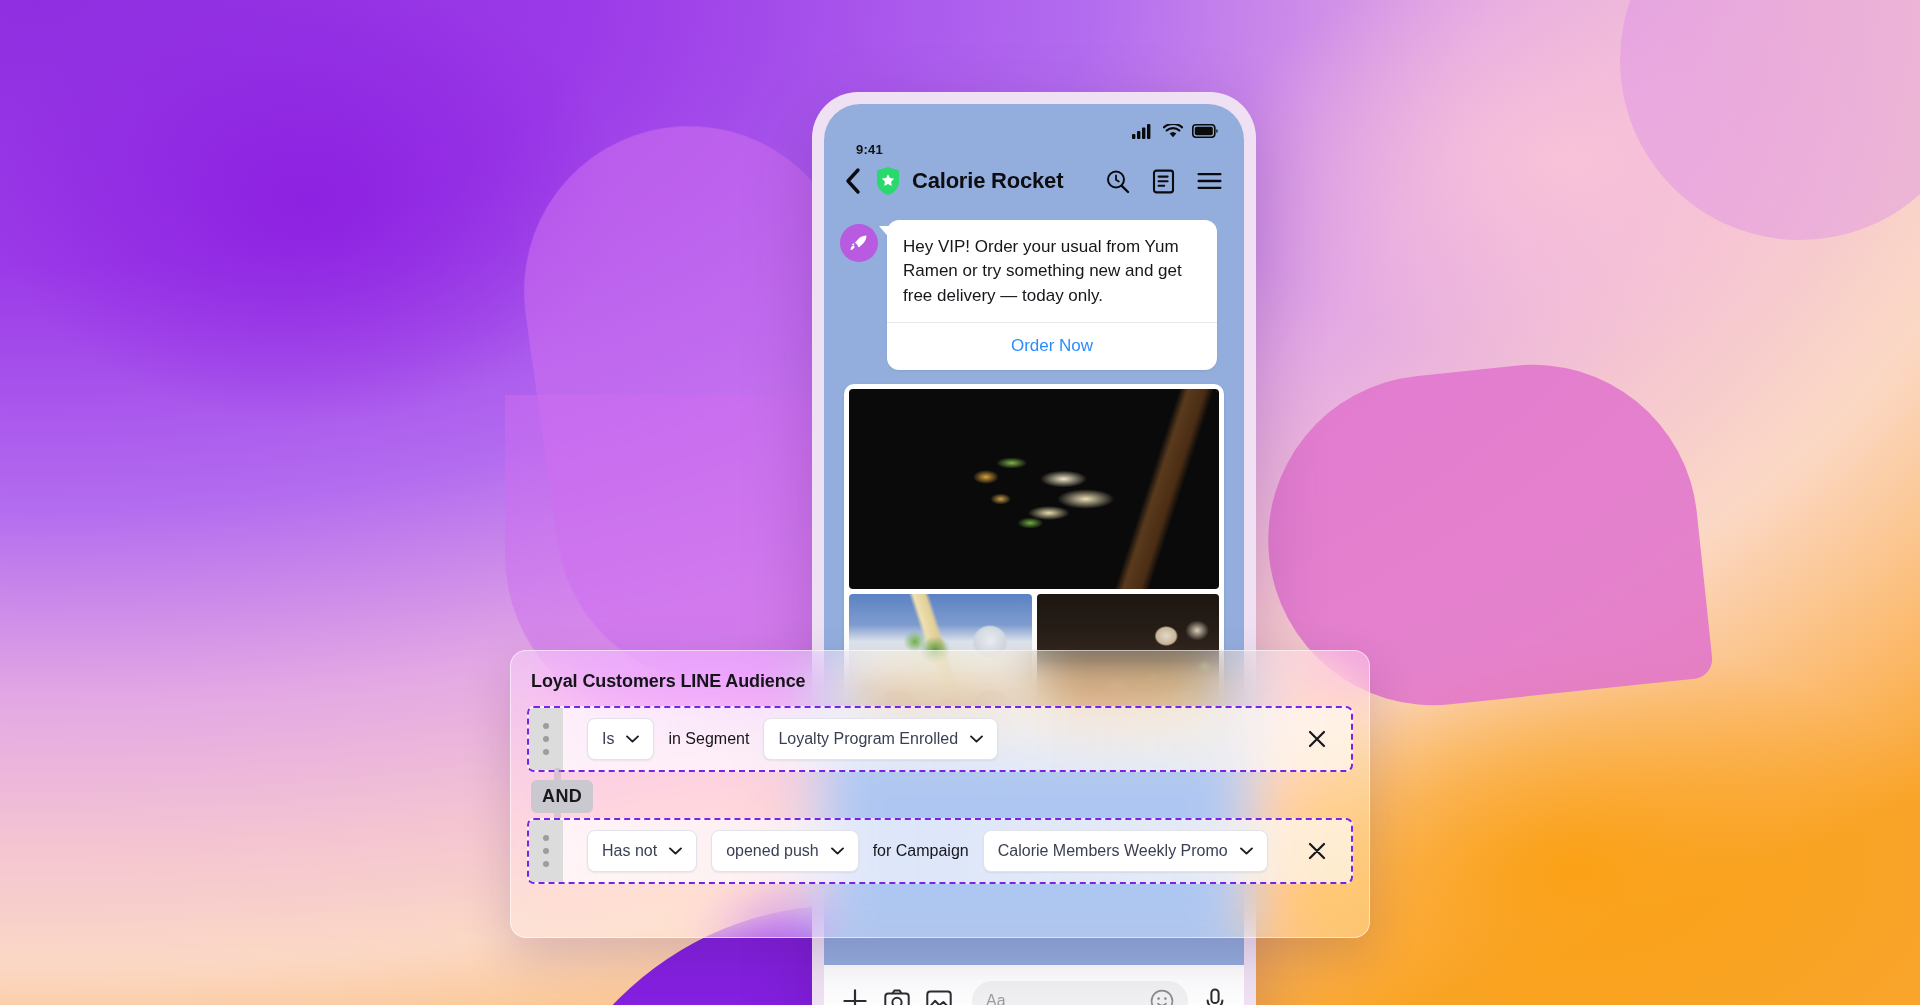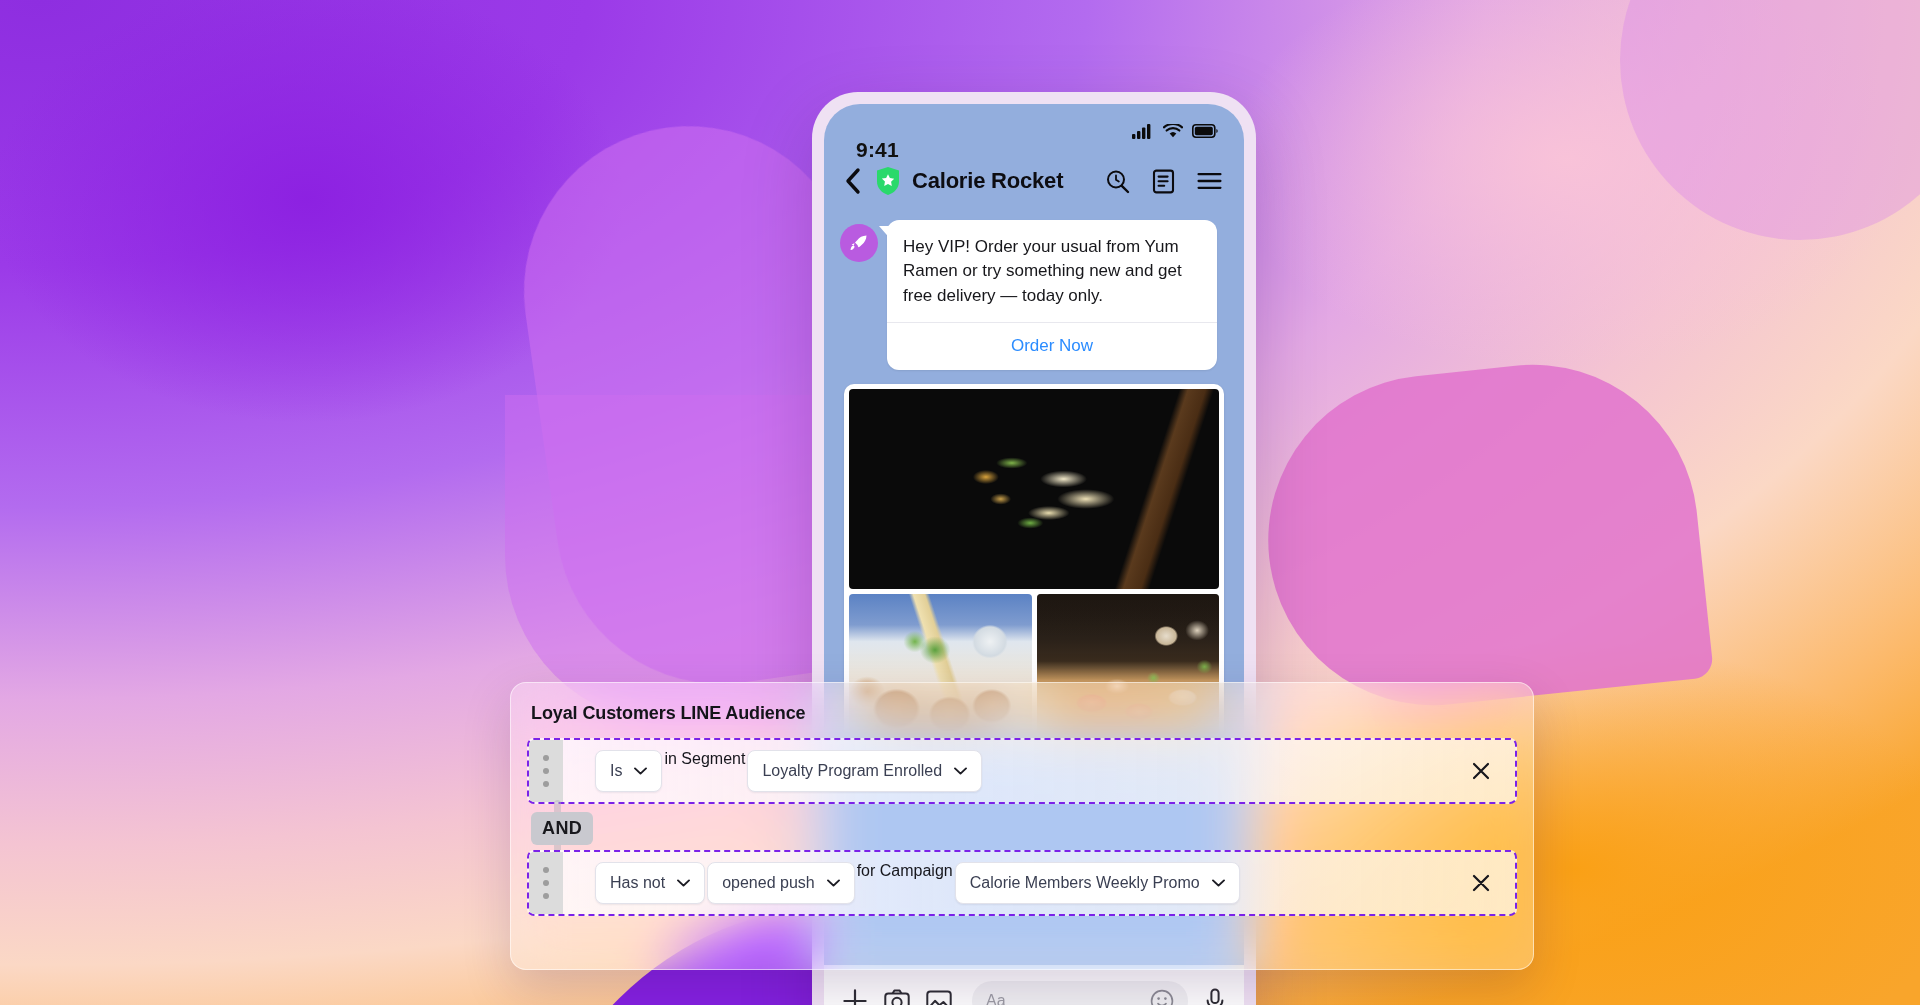--- a/index.html
+++ b/index.html
@@ -80,21 +80,21 @@
     border-radius: 36px 36px 0 0;
     background: #93aedd;
     overflow: hidden;
     position: relative;
   }
   .status-bar {
     height: 46px;
     display: flex; align-items: center; justify-content: space-between;
     padding: 8px 26px 0 32px;
   }
-  .status-time { font-size: 21px; font-weight: 600; color: #111; letter-spacing: .2px; margin-top: 37px; }
+  .status-time { font-size: 13px; font-weight: 600; color: #111; letter-spacing: .2px; margin-top: 37px; }
   .status-icons { display: flex; align-items: center; gap: 9px; }
 
   .app-header {
     height: 62px;
     display: flex; align-items: center;
     padding: 0 22px 0 18px;
     gap: 11px;
   }
   .back-chev { width: 22px; height: 30px; display:flex; align-items:center; justify-content:center; }
   .brand-shield { width: 26px; height: 30px; flex: none; }
@@ -213,29 +213,28 @@
     flex: 1; height: 40px; border-radius: 20px; background: #f0f0f2;
     display: flex; align-items: center; padding: 0 14px; gap: 8px;
     margin-left: 4px;
   }
   .aa-placeholder { font-size: 16px; color: #9b9ba3; flex: 1; }
 
   
   .panel {
     position: absolute;
     left: 510px; top: 650px;
-    width: 1024px; height: 288px;
+    width: 860px; height: 288px;
     border-radius: 16px;
     background: rgba(255,255,255,.30);
     backdrop-filter: blur(26px) saturate(1.3);
     -webkit-backdrop-filter: blur(26px) saturate(1.3);
     border: 1px solid rgba(255,255,255,.55);
     box-shadow: 0 18px 48px rgba(60,20,90,.18);
     padding: 18px 16px 16px 16px;
-    margin-top: 32px;
   }
   .panel-title {
     font-size: 18px; font-weight: 700; color: #14141a;
     letter-spacing: -.1px; margin: 2px 0 14px 4px;
   }
   .cond-row {
     position: relative;
     height: 66px;
     border: 2px dashed #7b22e8;
     border-radius: 7px;
@@ -243,21 +242,21 @@
     display: flex; align-items: center;
     overflow: hidden;
   }
   .drag-handle {
     width: 34px; height: 100%;
     background: #dcdcdc;
     display: flex; flex-direction: column; align-items: center; justify-content: center;
     gap: 7px; flex: none;
   }
   .drag-handle i { width: 6px; height: 6px; border-radius: 50%; background: #9d9d9d; display:block; }
-  .row-body { display: flex; align-items: flex-start; gap: 2px; padding-left: 32px; flex: 1; }
+  .row-body { display: flex; align-items: center; gap: 14px; padding-left: 24px; flex: 1; }
 
   .sel {
     background: #fff;
     border: 1px solid #e2e2ea;
     border-radius: 8px;
     height: 42px;
     display: inline-flex; align-items: center; gap: 12px;
     padding: 0 14px;
     font-size: 16px; color: #3a3f52;
     box-shadow: 0 1px 2px rgba(20,20,40,.07);

